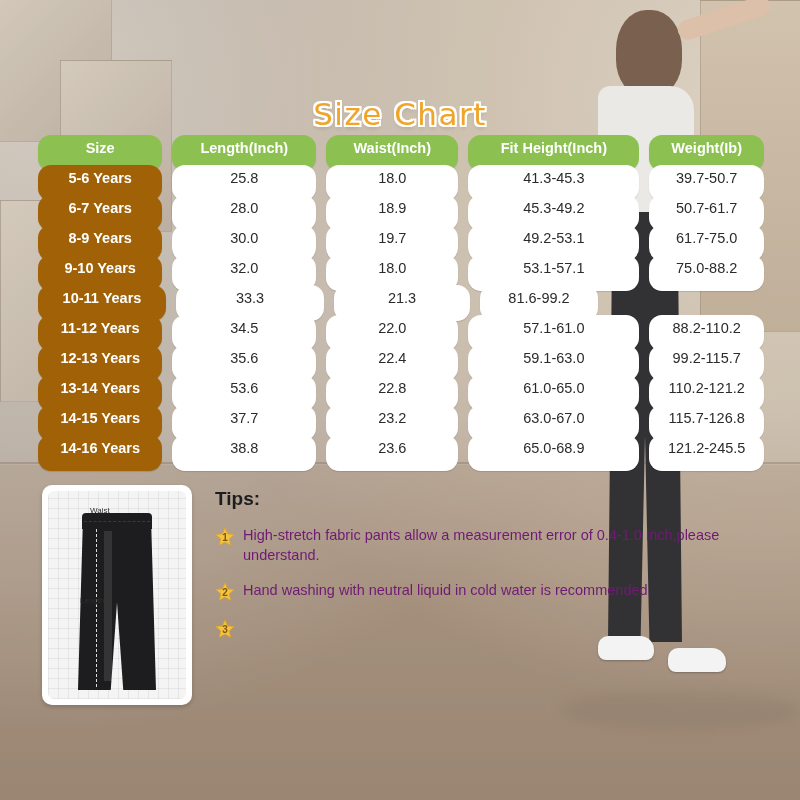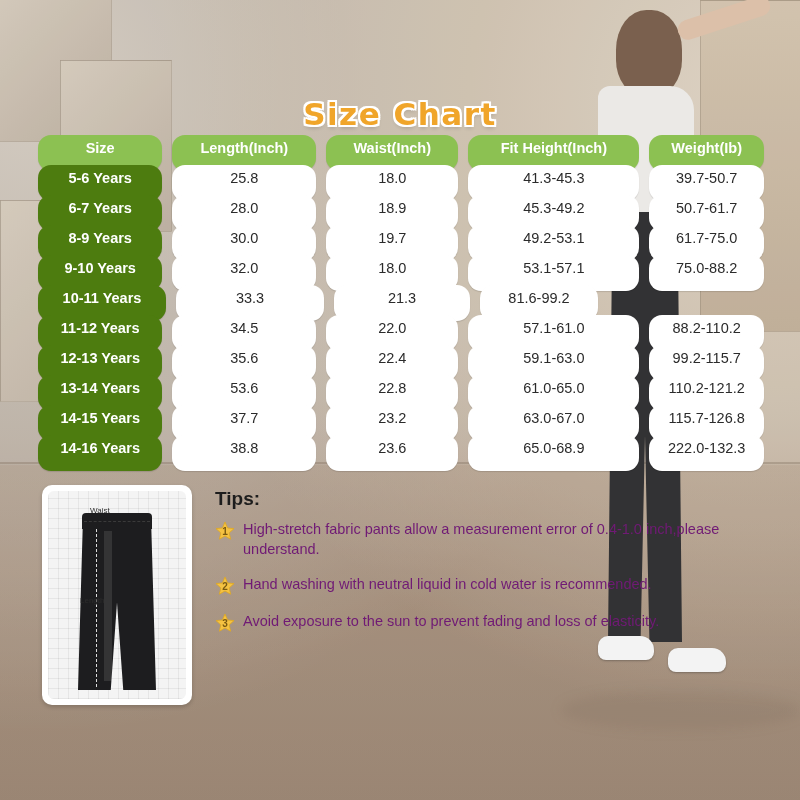--- a/index.html
+++ b/index.html
@@ -81,21 +81,21 @@
   }
 
   
   .title {
     position: absolute;
     top: 96px;
     left: 0;
     width: 800px;
     text-align: center;
     font-size: 31px;
-    font-weight: bold;
+    font-weight: normal;
     letter-spacing: 1.5px;
     color: #f0a52a;
     text-shadow:
       -2px 0 0 #fff, 2px 0 0 #fff, 0 -2px 0 #fff, 0 2px 0 #fff,
       -2px -2px 0 #fff, 2px -2px 0 #fff, -2px 2px 0 #fff, 2px 2px 0 #fff,
       0 3px 4px rgba(0,0,0,0.18);
     font-family: "DejaVu Sans", sans-serif;
   }
 
   
@@ -130,37 +130,37 @@
     font-weight: bold;
     font-size: 14.5px;
   }
   .c-size   { width: 128px; }
   .c-length { width: 148px; }
   .c-waist  { width: 136px; }
   .c-height { width: 176px; }
   .c-weight { width: 118px; }
 
   .row .sizecell {
-    background: #4d7c0f;
+    background: #a16207;
     color: #ffffff;
     font-weight: bold;
   }
 
   
   .tips {
     position: absolute;
     left: 215px;
     top: 488px;
     width: 560px;
   }
   .tips-title {
     font-size: 19px;
     font-weight: bold;
     color: #1d1d1d;
-    margin-bottom: 10px;
+    margin-bottom: 16px;
   }
   .tip {
     display: flex;
     align-items: flex-start;
     gap: 8px;
     margin-bottom: 16px;
   }
   .star {
     position: relative;
     flex: 0 0 auto;
@@ -342,21 +342,21 @@
       <div class="cell c-length">37.7</div>
       <div class="cell c-waist">23.2</div>
       <div class="cell c-height">63.0-67.0</div>
       <div class="cell c-weight">115.7-126.8</div>
     </div>
     <div class="row">
       <div class="cell sizecell c-size">14-16 Years</div>
       <div class="cell c-length">38.8</div>
       <div class="cell c-waist">23.6</div>
       <div class="cell c-height">65.0-68.9</div>
-      <div class="cell c-weight">222.0-132.3</div>
+      <div class="cell c-weight">121.2-245.5</div>
     </div>
   </div>
 
   <div class="card">
     <div class="card-inner">
       <div class="pants">
         <div class="waistband"></div>
         <div class="body"></div>
         <div class="sheen"></div>
         <div class="measure" style="left:10px;top:8px;width:66px;"></div>
@@ -390,17 +390,16 @@
       <span class="tip-text">Hand washing with neutral liquid in cold water is recommended.</span>
     </div>
 
     <div class="tip">
       <span class="star">
         <svg width="20" height="20" viewBox="0 0 20 20" aria-hidden="true">
           <polygon points="10,1 12.6,7 19,7.6 14.2,11.9 15.6,18.2 10,15 4.4,18.2 5.8,11.9 1,7.6 7.4,7" fill="#f5c242" stroke="#e0a81f" stroke-width="0.8"></polygon>
         </svg>
         <span>3</span>
       </span>
-      <span class="tip-text">Avoid exposure to the sun to prevent fading and loss of elasticity.</span>
     </div>
   </div>
 
 </div>
 
 </body></html>

